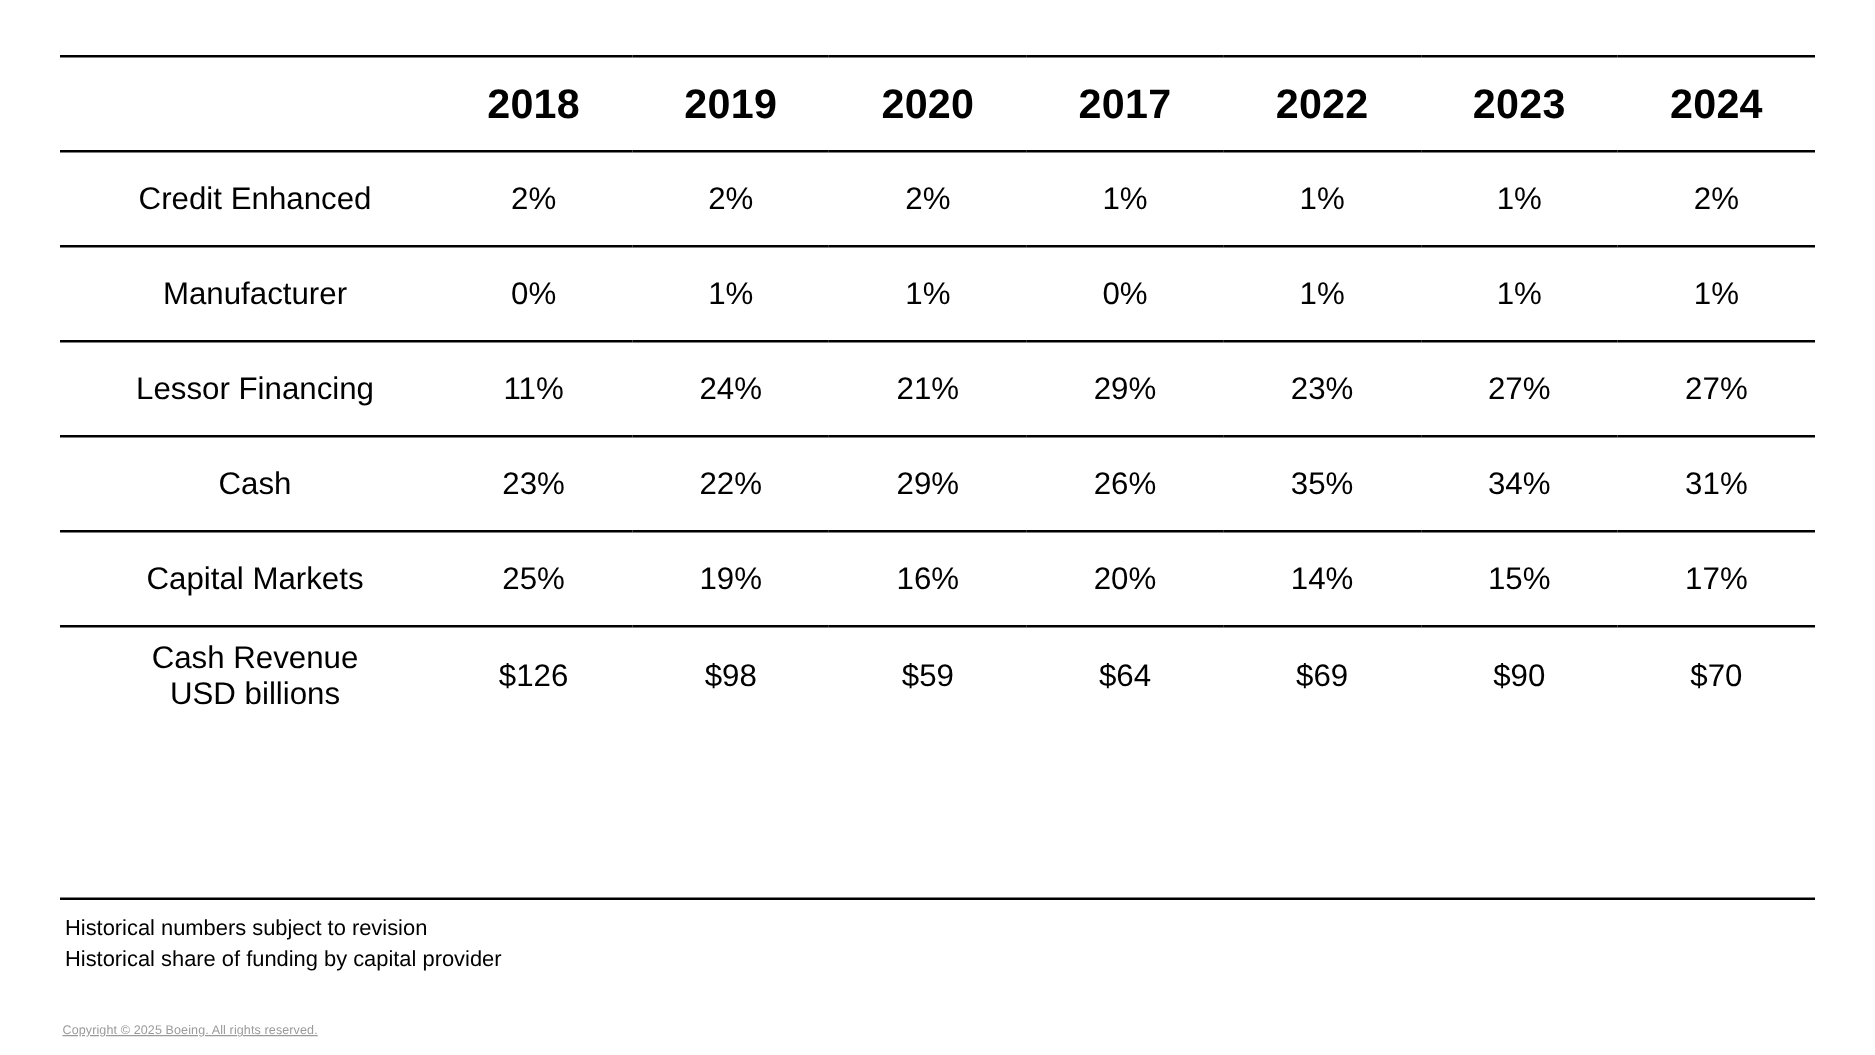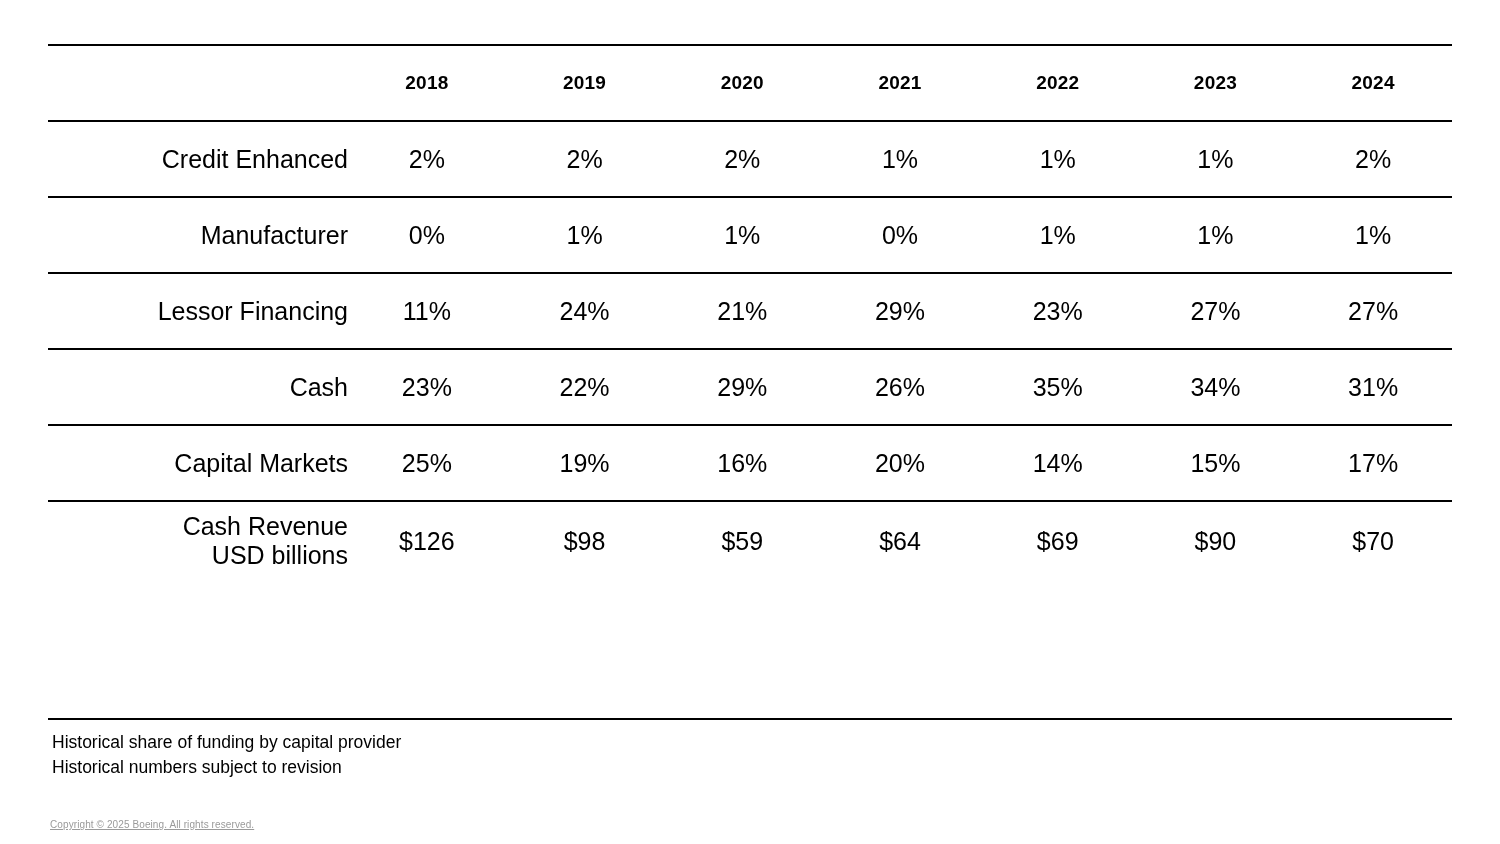--- a/index.html
+++ b/index.html
@@ -36,34 +36,34 @@
 
   table.data th, table.data td {
     border-top: 2.5px solid #000000;
     padding: 0;
     text-align: center;
     vertical-align: middle;
   }
   table.data thead th {
     border-top: 2.5px solid #000000;
     height: 74px;
-    font-size: 19px;
+    font-size: 33px;
     font-weight: bold;
     letter-spacing: 0.2px;
   }
   table.data thead th.row-label-head {
     text-align: left;
   }
   table.data tbody td {
     height: 74px;
     font-size: 25px;
     font-weight: normal;
   }
   table.data tbody td.row-label {
-    text-align: right;
+    text-align: center;
     padding-left: 12px;
     font-size: 25px;
   }
   table.data tbody tr.total-row td {
     height: 78px;
   }
   .total-label-line1, .total-label-line2 {
     display: block;
     line-height: 1.18;
   }
@@ -110,21 +110,21 @@
         <col class="year-col">
           <col class="year-col">
           <col class="year-col">
       </colgroup>
       <thead>
         <tr>
           <th class="row-label-head"></th>
           <th>2018</th>
           <th>2019</th>
           <th>2020</th>
-          <th>2021</th>
+          <th>2017</th>
           <th>2022</th>
           <th>2023</th>
           <th>2024</th>
         </tr>
       </thead>
       <tbody>
         <tr>
           <td class="row-label">Credit Enhanced</td>
           <td>2%</td>
           <td>2%</td>
@@ -187,19 +187,19 @@
           <td>$90</td>
           <td>$70</td>
         </tr>
       </tbody>
     </table>
   </div>
 
   <div class="bottom-rule"></div>
 
   <div class="footnotes">
+    <div>Historical numbers subject to revision</div>
     <div>Historical share of funding by capital provider</div>
-    <div>Historical numbers subject to revision</div>
   </div>
 
   <div class="copyright">Copyright © 2025 Boeing. All rights reserved.</div>
 
 </div>
 
 </body></html>

